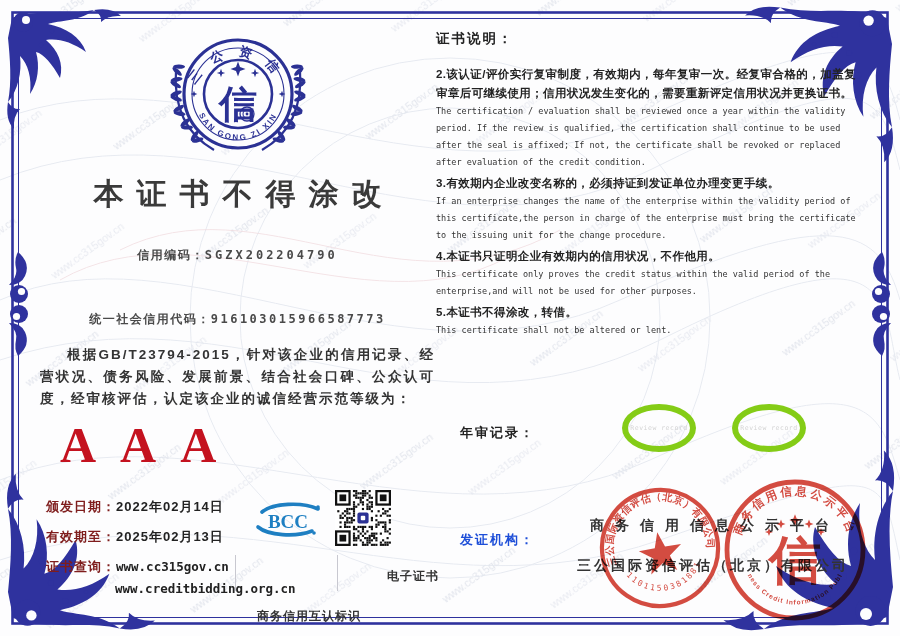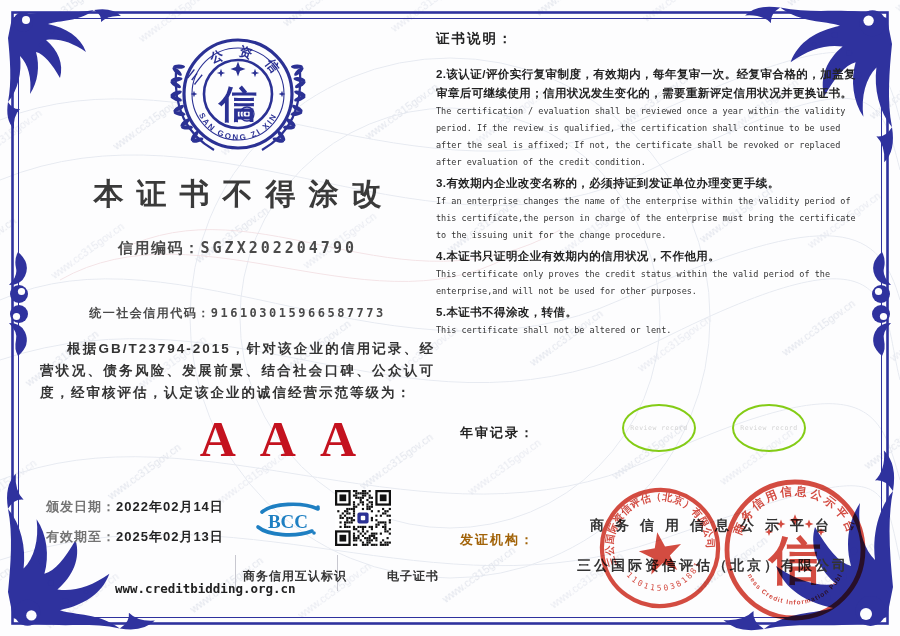--- a/index.html
+++ b/index.html
@@ -11,65 +11,65 @@
   }
   .layer { position:absolute; left:0; top:0; width:900px; height:636px; pointer-events:none; }
 
   
   .left-col { position:absolute; left:40px; top:24px; width:395px; }
   .logo-wrap { width:176px; margin:0 auto; }
   .title {
     margin-top:6px; text-align:center; font-size:30px; font-weight:bold;
     color:#3a3a3a; letter-spacing:13px; padding-left:13px; white-space:nowrap;
   }
-  .code-line { margin-top:24px; text-align:center; font-size:15px; font-weight:bold; color:#4a4a4a; letter-spacing:1.5px; }
+  .code-line { margin-top:32px; text-align:center; font-size:12px; font-weight:bold; color:#4a4a4a; letter-spacing:1.5px; }
   .code-line .val { letter-spacing:3px; font-family:"DejaVu Sans Mono", monospace; font-weight:bold; }
   .uscc-line { margin-top:47px; text-align:center; font-size:12px; font-weight:bold; color:#4a4a4a; letter-spacing:1.5px; }
   .uscc-line .val { letter-spacing:2.5px; font-family:"DejaVu Sans Mono", monospace; font-weight:bold; }
   .body-par {
     margin-top:16px; font-size:13.5px; line-height:1.62; letter-spacing:2px;
     text-align:justify; text-indent:2em; color:#333; font-weight:bold;
   }
   .grade {
-    margin-top:6px; width:340px; text-align:right;
+    margin-top:6px; width:340px; text-align:left;
     font-family:"Liberation Serif", serif; font-weight:bold; font-size:50px;
     color:#c4121f; letter-spacing:24px; padding-left:20px;
   }
 
   
   .lfoot { position:absolute; left:46px; top:498px; font-size:13px; }
   .lfoot .row { margin-bottom:12px; white-space:nowrap; }
-  .lfoot .lab { font-weight:bold; color:#737373; letter-spacing:1px; }
+  .lfoot .lab { font-weight:bold; color:#7f1d1d; letter-spacing:1px; }
   .lfoot .dval { color:#222; letter-spacing:1px; font-weight:bold;margin-top:40px; }
   .lfoot .url { font-family:"DejaVu Sans Mono", monospace; font-size:12.5px; color:#222; font-weight:bold; }
   .url2 { position:absolute; left:115px; top:581px; font-family:"DejaVu Sans Mono", monospace; font-size:12.5px; color:#222; font-weight:bold; }
   .bcc { position:absolute; left:252px; top:500px; }
   .qr { position:absolute; left:335px; top:490px; }
   .foot-label { position:absolute; top:568px; font-size:12px; color:#333; font-weight:bold; letter-spacing:1px; }
-  .fl1 { left:243px; } .fl2 { left:345px;padding-left:42px; }
+  .fl1 { left:257px;margin-top:40px; } .fl2 { left:345px;padding-left:42px; }
   .vdiv { position:absolute; width:1px; height:36px; top:555px; background:#c8c8d0; }
   .vd1 { left:235px; } .vd2 { left:337px; }
 
   
   .right-col { position:absolute; left:436px; top:30px; width:420px; }
   .r-heading { font-size:13.5px; font-weight:bold; color:#222; letter-spacing:2px; margin-bottom:17px; }
   .item { margin-bottom:3px; }
   .item .zh { font-size:11.5px; font-weight:bold; color:#222; line-height:1.65; text-align:justify; letter-spacing:0.4px; }
   .item .en { font-family:"DejaVu Sans Mono", monospace; font-size:8.5px; color:#333; line-height:2.0; white-space:pre-line; }
 
   .review-label { position:absolute; left:460px; top:424px; font-size:13px; font-weight:bold; color:#222; letter-spacing:2px; }
   .review-oval {
     position:absolute; top:404px; width:74px; height:48px;
-    border:2px solid #84cc16; border-radius:50%;
+    border:6px solid #84cc16; border-radius:50%;
     display:flex; align-items:center; justify-content:center;
     font-family:"DejaVu Sans Mono", monospace; font-size:6.5px; color:#d4d4d4; letter-spacing:0.5px;
   }
   .ro1 { left:622px; } .ro2 { left:732px; }
 
-  .issuer-label { position:absolute; left:460px; top:531px; font-size:13px; font-weight:bold; color:#a16207; letter-spacing:2px; }
+  .issuer-label { position:absolute; left:460px; top:531px; font-size:13px; font-weight:bold; color:#1d4ed8; letter-spacing:2px; }
   .issuer-line1 { position:absolute; left:590px; top:517px; font-size:14px; color:#333; letter-spacing:11px; white-space:nowrap; font-weight:bold; }
   .issuer-line2 { position:absolute; left:577px; top:557px; font-size:14px; color:#333; letter-spacing:3px; white-space:nowrap; font-weight:bold; }
   .seal { position:absolute; mix-blend-mode:multiply; opacity:0.92; }
   .seal-left { left:597px; top:485px; }
   .seal-right { left:721px; top:476px; }
 </style>
 </head>
 <body>
 
 <div class="cert">
@@ -191,20 +191,23 @@
 
     <div class="grade">AAA</div>
   </div>
 
   <div class="lfoot">
     <div class="row">
       <span class="lab">颁发日期：</span><span class="dval">2022年02月14日</span>
     </div>
     <div class="row">
       <span class="lab">有效期至：</span><span class="dval">2025年02月13日</span>
+    </div>
+    <div class="row">
+      <span class="lab">证书查询：</span><span class="url">www.cc315gov.cn</span>
     </div>
   </div>
   <div class="url2">www.creditbidding.org.cn</div>
 
   <svg class="bcc" width="72" height="42" viewBox="0 0 72 42">
     <path d="M66,9 A34,14 0 0 0 10,12" fill="none" stroke="#1e7fc2" stroke-width="3.6" stroke-linecap="round"></path>
     <path d="M6,27 A34,14 0 0 0 60,31" fill="none" stroke="#1e7fc2" stroke-width="3.6" stroke-linecap="round"></path>
     <circle cx="66" cy="7" r="1.8" fill="#1e7fc2"></circle>
     <circle cx="62" cy="33" r="1.8" fill="#1e7fc2"></circle>
     <text x="36" y="28" text-anchor="middle" font-size="19" font-weight="bold" fill="#1e7fc2" font-family="Liberation Serif, serif">BCC</text>

